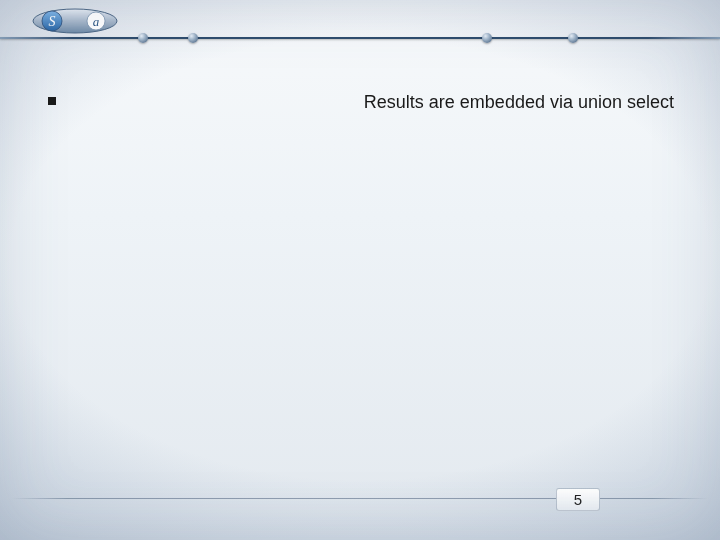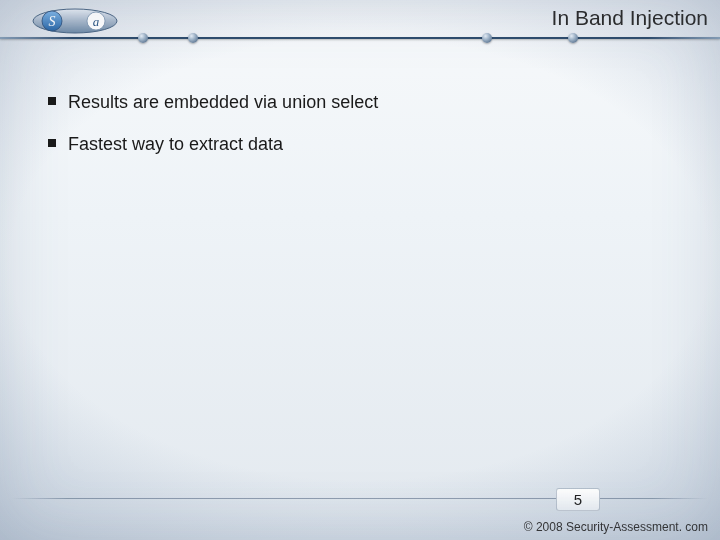--- a/index.html
+++ b/index.html
@@ -22,21 +22,21 @@
   .topbar .b4{left:568px;}
   
   .logo{position:absolute;top:6px;left:30px;width:90px;height:30px;}
   .logo svg{width:90px;height:30px;}
   
   .title{position:absolute;top:6px;right:12px;left:200px;text-align:right;
     font-size:21px;color:#2a2a2a;}
   
   .content{position:absolute;top:90px;left:46px;right:46px;color:#1a1a1a;}
   ul.bullets{list-style:none;margin:0;padding:0;}
-  ul.bullets>li{position:relative;padding-left:22px;margin:0 0 18px 0;font-size:18px;line-height:1.35;}
+  ul.bullets>li{position:relative;padding-left:22px;margin:0 0 18px 0;font-size:18px;line-height:1.35;text-align:right;}
   ul.bullets>li::before{content:"";position:absolute;left:2px;top:7px;width:8px;height:8px;background:#1a1a1a;}
   
   .pagewrap{position:absolute;bottom:30px;left:0;right:0;height:22px;pointer-events:none;}
   .pagewrap .hr{position:absolute;left:12px;right:12px;top:10px;height:1px;
     background:linear-gradient(to right,rgba(90,110,135,0) 0%,rgba(90,110,135,0.6) 8%,rgba(90,110,135,0.6) 92%,rgba(90,110,135,0) 100%);}
   .pagewrap .num{position:absolute;right:120px;top:0;min-width:26px;text-align:center;font-size:15px;color:#222;
     background:linear-gradient(to bottom,#fefefe,#e8edf2);padding:2px 8px;border:1px solid rgba(100,120,145,0.4);border-radius:3px;}
   .copyright{position:absolute;bottom:6px;right:12px;font-size:12px;color:#333;}
   
   .slide::after{content:"";position:absolute;inset:0;pointer-events:none;
@@ -61,36 +61,33 @@
         </linearGradient>
       </defs>
       <ellipse cx="45" cy="15" rx="42" ry="12" fill="url(#gsteel)" stroke="#4c6785" stroke-width="1"></ellipse>
       <circle cx="22" cy="15" r="10" fill="url(#gblue)" stroke="#2b4e78" stroke-width="0.8"></circle>
       <text x="22" y="20" text-anchor="middle" font-family="Georgia,serif" font-style="italic" font-size="14" fill="#fff">S</text>
       <circle cx="66" cy="15" r="9" fill="#fff" stroke="#7892ad" stroke-width="0.8"></circle>
       <text x="66" y="20" text-anchor="middle" font-family="Georgia,serif" font-style="italic" font-size="13" fill="#2e5885">a</text>
     </svg>
   </div>
 
-  <div class="title">In Band Injection</div>
 
   <div class="topbar">
     <div class="line"></div>
     <div class="bead b1"></div>
     <div class="bead b2"></div>
     <div class="bead b3"></div>
     <div class="bead b4"></div>
   </div>
 
   <div class="content">
     <ul class="bullets">
       <li>Results are embedded via union select</li>
-      <li>Fastest way to extract data</li>
     </ul>
   </div>
 
   <div class="pagewrap">
     <div class="hr"></div>
     <div class="num">5</div>
   </div>
-  <div class="copyright">© 2008 Security-Assessment. com</div>
 
 </div>
 
 </body></html>

